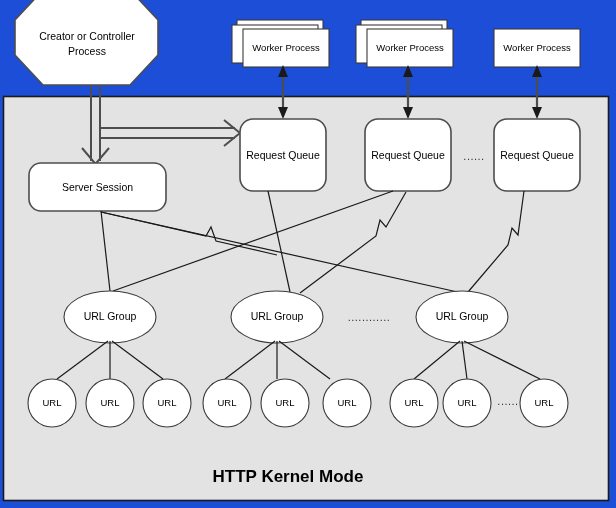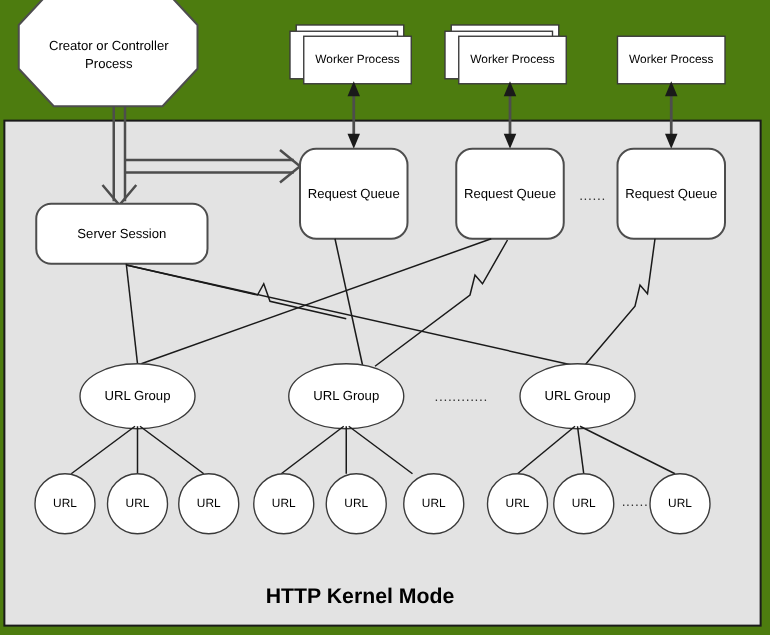--- a/index.html
+++ b/index.html
@@ -9,21 +9,21 @@
     background: #ffffff;
   }
   body {
     font-family: "Liberation Sans", sans-serif;
   }
   #diagram-root {
     position: relative;
     width: 616px;
     height: 508px;
     overflow: hidden;
-    background: #4d7c0f;
+    background: #1d4ed8;
   }
   #diagram-svg {
     position: absolute;
     left: 0;
     top: 0;
     width: 616px;
     height: 508px;
   }
   .shape-fill {
     fill: #ffffff;

